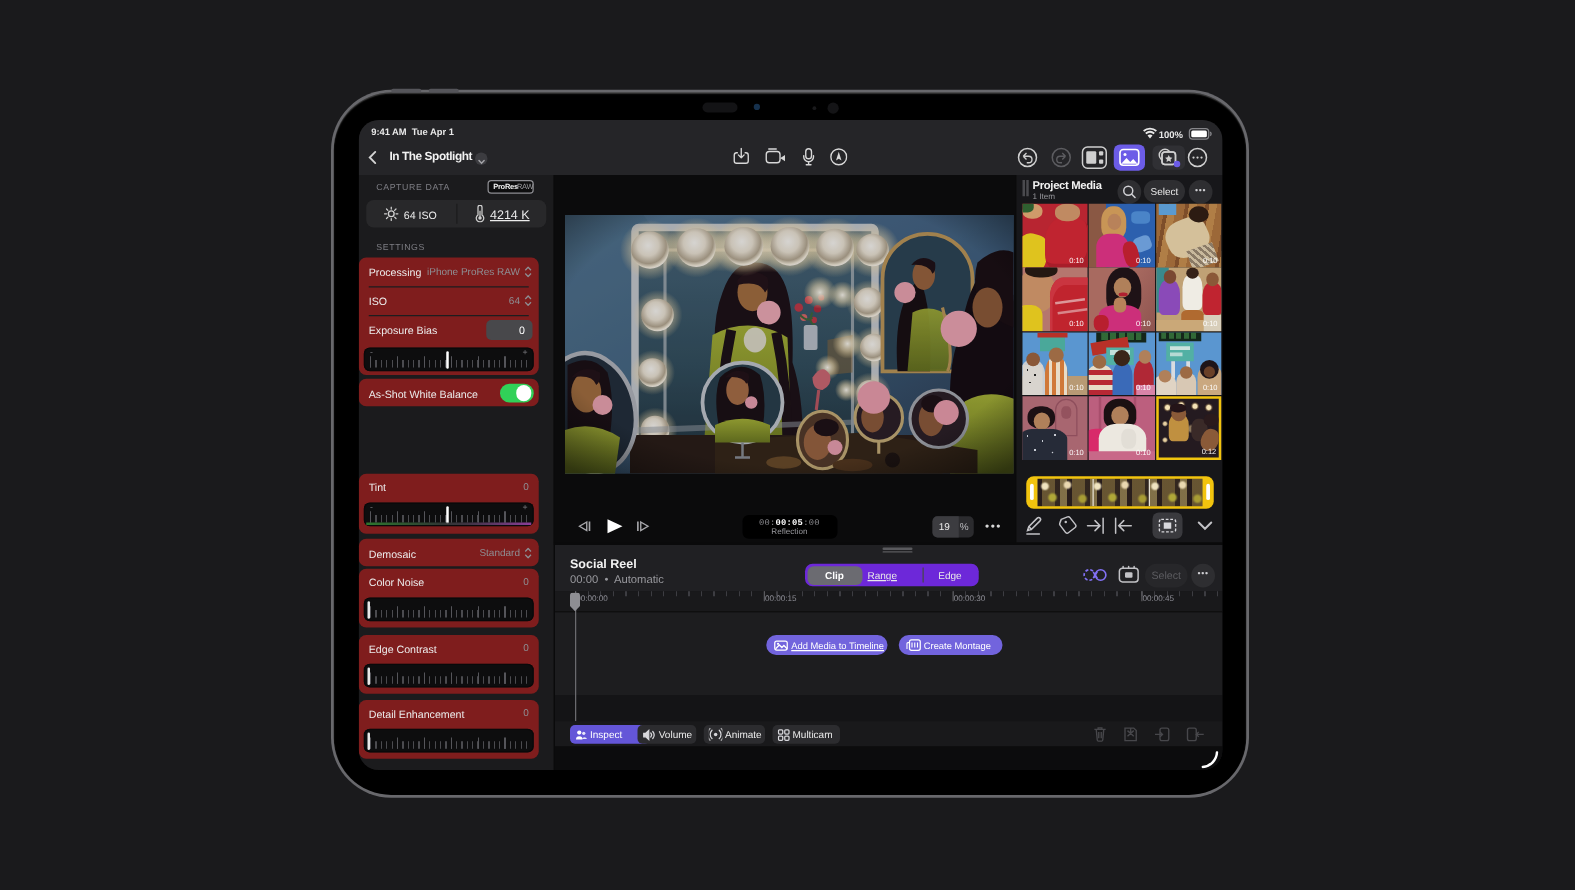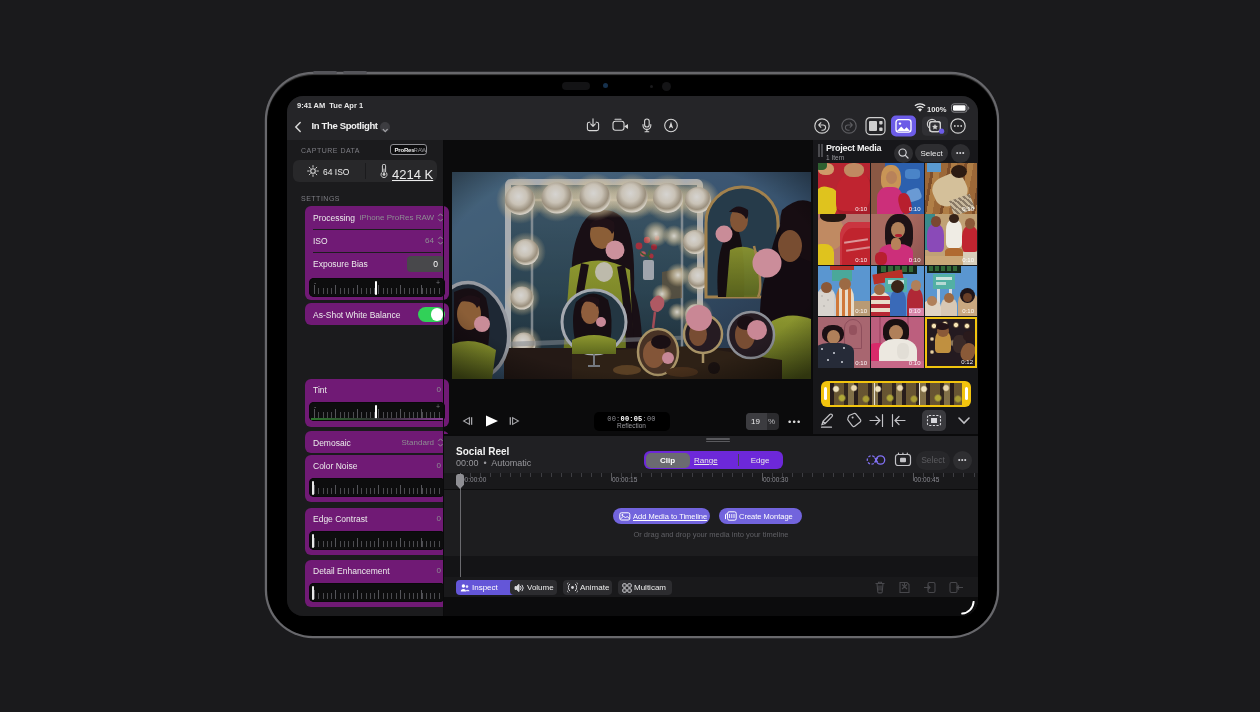--- a/index.html
+++ b/index.html
@@ -11,21 +11,21 @@
     background:#000; border-radius:46px;
     box-shadow: 0 0 0 2.2px #68686c, inset 0 1px 1px rgba(255,255,255,.25);
   }
   #screen { position:absolute; left:20px; top:22px; width:691px; height:520px;
     background:#0c0c0d; border-radius:16px; overflow:hidden; }
   #statusnav { position:absolute; left:0; top:0; width:691px; height:44px; background:#252528; }
   #leftpanel { position:absolute; left:0; top:44px; width:156px; height:476px; background:#1b1b1d; }
   #centerarea { position:absolute; left:156px; top:44px; width:369px; height:294px; background:#0b0b0c; }
   #rightpanel { position:absolute; left:526px; top:44px; width:165px; height:294px; background:#17171a; }
   #timeline { position:absolute; left:157px; top:340px; width:534px; height:180px; background:#161618; }
-  .row { position:absolute; left:18px; width:144px; background:#701a75; }
+  .row { position:absolute; left:0; width:144px; background:#7f1d1d; }
   .row > * { }
   .rlabel { position:absolute; left:8px; font-size:8.5px; color:#ececec; }
   .rval { position:absolute; right:8px; font-size:8px; color:#8e8e93; }
   .seclabel { position:absolute; font-size:7px; color:#7e7e84; letter-spacing:.5px; }
   .sliderbox { position:absolute; left:4px; width:136px; height:19px; background:#0d0d0e; border-radius:5px; box-shadow: inset 0 0 0 1px #09090a; }
   .ticks { position:absolute; left:5px; right:5px; bottom:3px; height:6px;
     background:repeating-linear-gradient(90deg,#4b4b4f 0 1px,transparent 1px 4.3px); }
   .ticks2 { position:absolute; left:5px; right:5px; bottom:3px; height:9px;
     background:repeating-linear-gradient(90deg,#55555a 0 1px,transparent 1px 21.5px); }
 </style>
@@ -146,21 +146,21 @@
           <g stroke="#d0d0d0" stroke-width="1" stroke-linecap="round">
             <path d="M6 0.6 v1.6 M6 9.8 v1.6 M0.6 6 h1.6 M9.8 6 h1.6 M2.2 2.2 l1.1 1.1 M8.7 8.7 l1.1 1.1 M9.8 2.2 l-1.1 1.1 M3.3 8.7 l-1.1 1.1"></path>
           </g>
         </svg>
         <div class="abs" style="left:30px;top:7px;font-size:8.5px;color:#ececec;">64 ISO</div>
         <svg class="abs" style="left:86px;top:4px;" width="10" height="14" viewBox="0 0 10 14">
           <path d="M3.4 1.8 a1.6 1.6 0 0 1 3.2 0 v6.2 a3 3 0 1 1 -3.2 0 z" fill="none" stroke="#d0d0d0" stroke-width="1"></path>
           <circle cx="5" cy="10.4" r="1.4" fill="#d0d0d0"></circle>
           <path d="M5 9.6 v-5" stroke="#d0d0d0" stroke-width="1"></path>
         </svg>
-        <div class="abs" style="left:99px;top:7px;font-size:13px;color:#ececec;text-decoration:underline;">4214 K</div>
+        <div class="abs" style="left:99px;top:7px;font-size:10px;color:#ececec;text-decoration:underline;">4214 K</div>
       </div>
       <div class="seclabel" style="left:14px;top:99px;">SETTINGS</div>
 
       <div class="row" style="top:110px;height:94px;border-radius:6px;">
         <div class="abs" style="left:8px;top:23px;width:128px;height:1px;background:#1d1d1f;"></div>
         <div class="abs" style="left:8px;top:46px;width:128px;height:1px;background:#1d1d1f;"></div>
         <div class="rlabel" style="top:7px;">Processing</div>
         <div class="rval" style="top:7px;right:15px;">iPhone ProRes RAW</div>
         <svg class="abs" style="right:5px;top:7px;" width="7" height="9" viewBox="0 0 7 9">
             <path d="M1.2 3.2 L3.5 0.8 L5.8 3.2 M1.2 5.8 L3.5 8.2 L5.8 5.8" stroke="#8e8e93" stroke-width="1" fill="none"></path>
@@ -715,21 +715,20 @@
       <div class="abs" style="left:432px;top:412px;width:83px;height:16px;background:#7264dd;border-radius:8px;">
         <svg class="abs" style="left:6px;top:3px;" width="12" height="10" viewBox="0 0 12 10">
             <g fill="none" stroke="#fff" stroke-width="1">
               <rect x="2.6" y="0.8" width="8.6" height="8.4" rx="1.6"></rect>
               <path d="M2.6 3 h-1.2 a0.9 0.9 0 0 0 -0.9 0.9 v4.2"></path>
               <path d="M4.6 3 v4 M6.8 3 v4 M9 3 v4" stroke-width=".9"></path>
             </g>
           </svg>
         <div class="abs" style="left:20px;top:3.5px;font-size:7.5px;color:#fff;">Create Montage</div>
       </div>
-      <div class="abs" style="left:157px;top:434px;width:534px;text-align:center;font-size:7.5px;color:#606065;">Or drag and drop your media into your timeline</div>
 
       <div class="abs" style="left:172.5px;top:377px;width:1.5px;height:104px;background:#6a6a6e;"></div>
       <div class="abs" style="left:169px;top:378px;width:8px;height:15px;background:#8e8e93;border-radius:2.5px;clip-path:polygon(0 0,100% 0,100% 72%,50% 100%,0 72%);"></div>
 
       <div class="abs" style="left:157px;top:481px;width:534px;height:20px;background:#19191b;"></div>
       <div class="abs" style="left:157px;top:501px;width:534px;height:19px;background:#0c0c0d;"></div>
       <div class="abs" style="left:169px;top:483.5px;width:64px;height:15.5px;background:#6456d8;border-radius:4px;">
         <svg class="abs" style="left:4px;top:3px;" width="10" height="10" viewBox="0 0 10 10">
             <g fill="#fff">
               <circle cx="3.4" cy="3" r="1.7"></circle>

